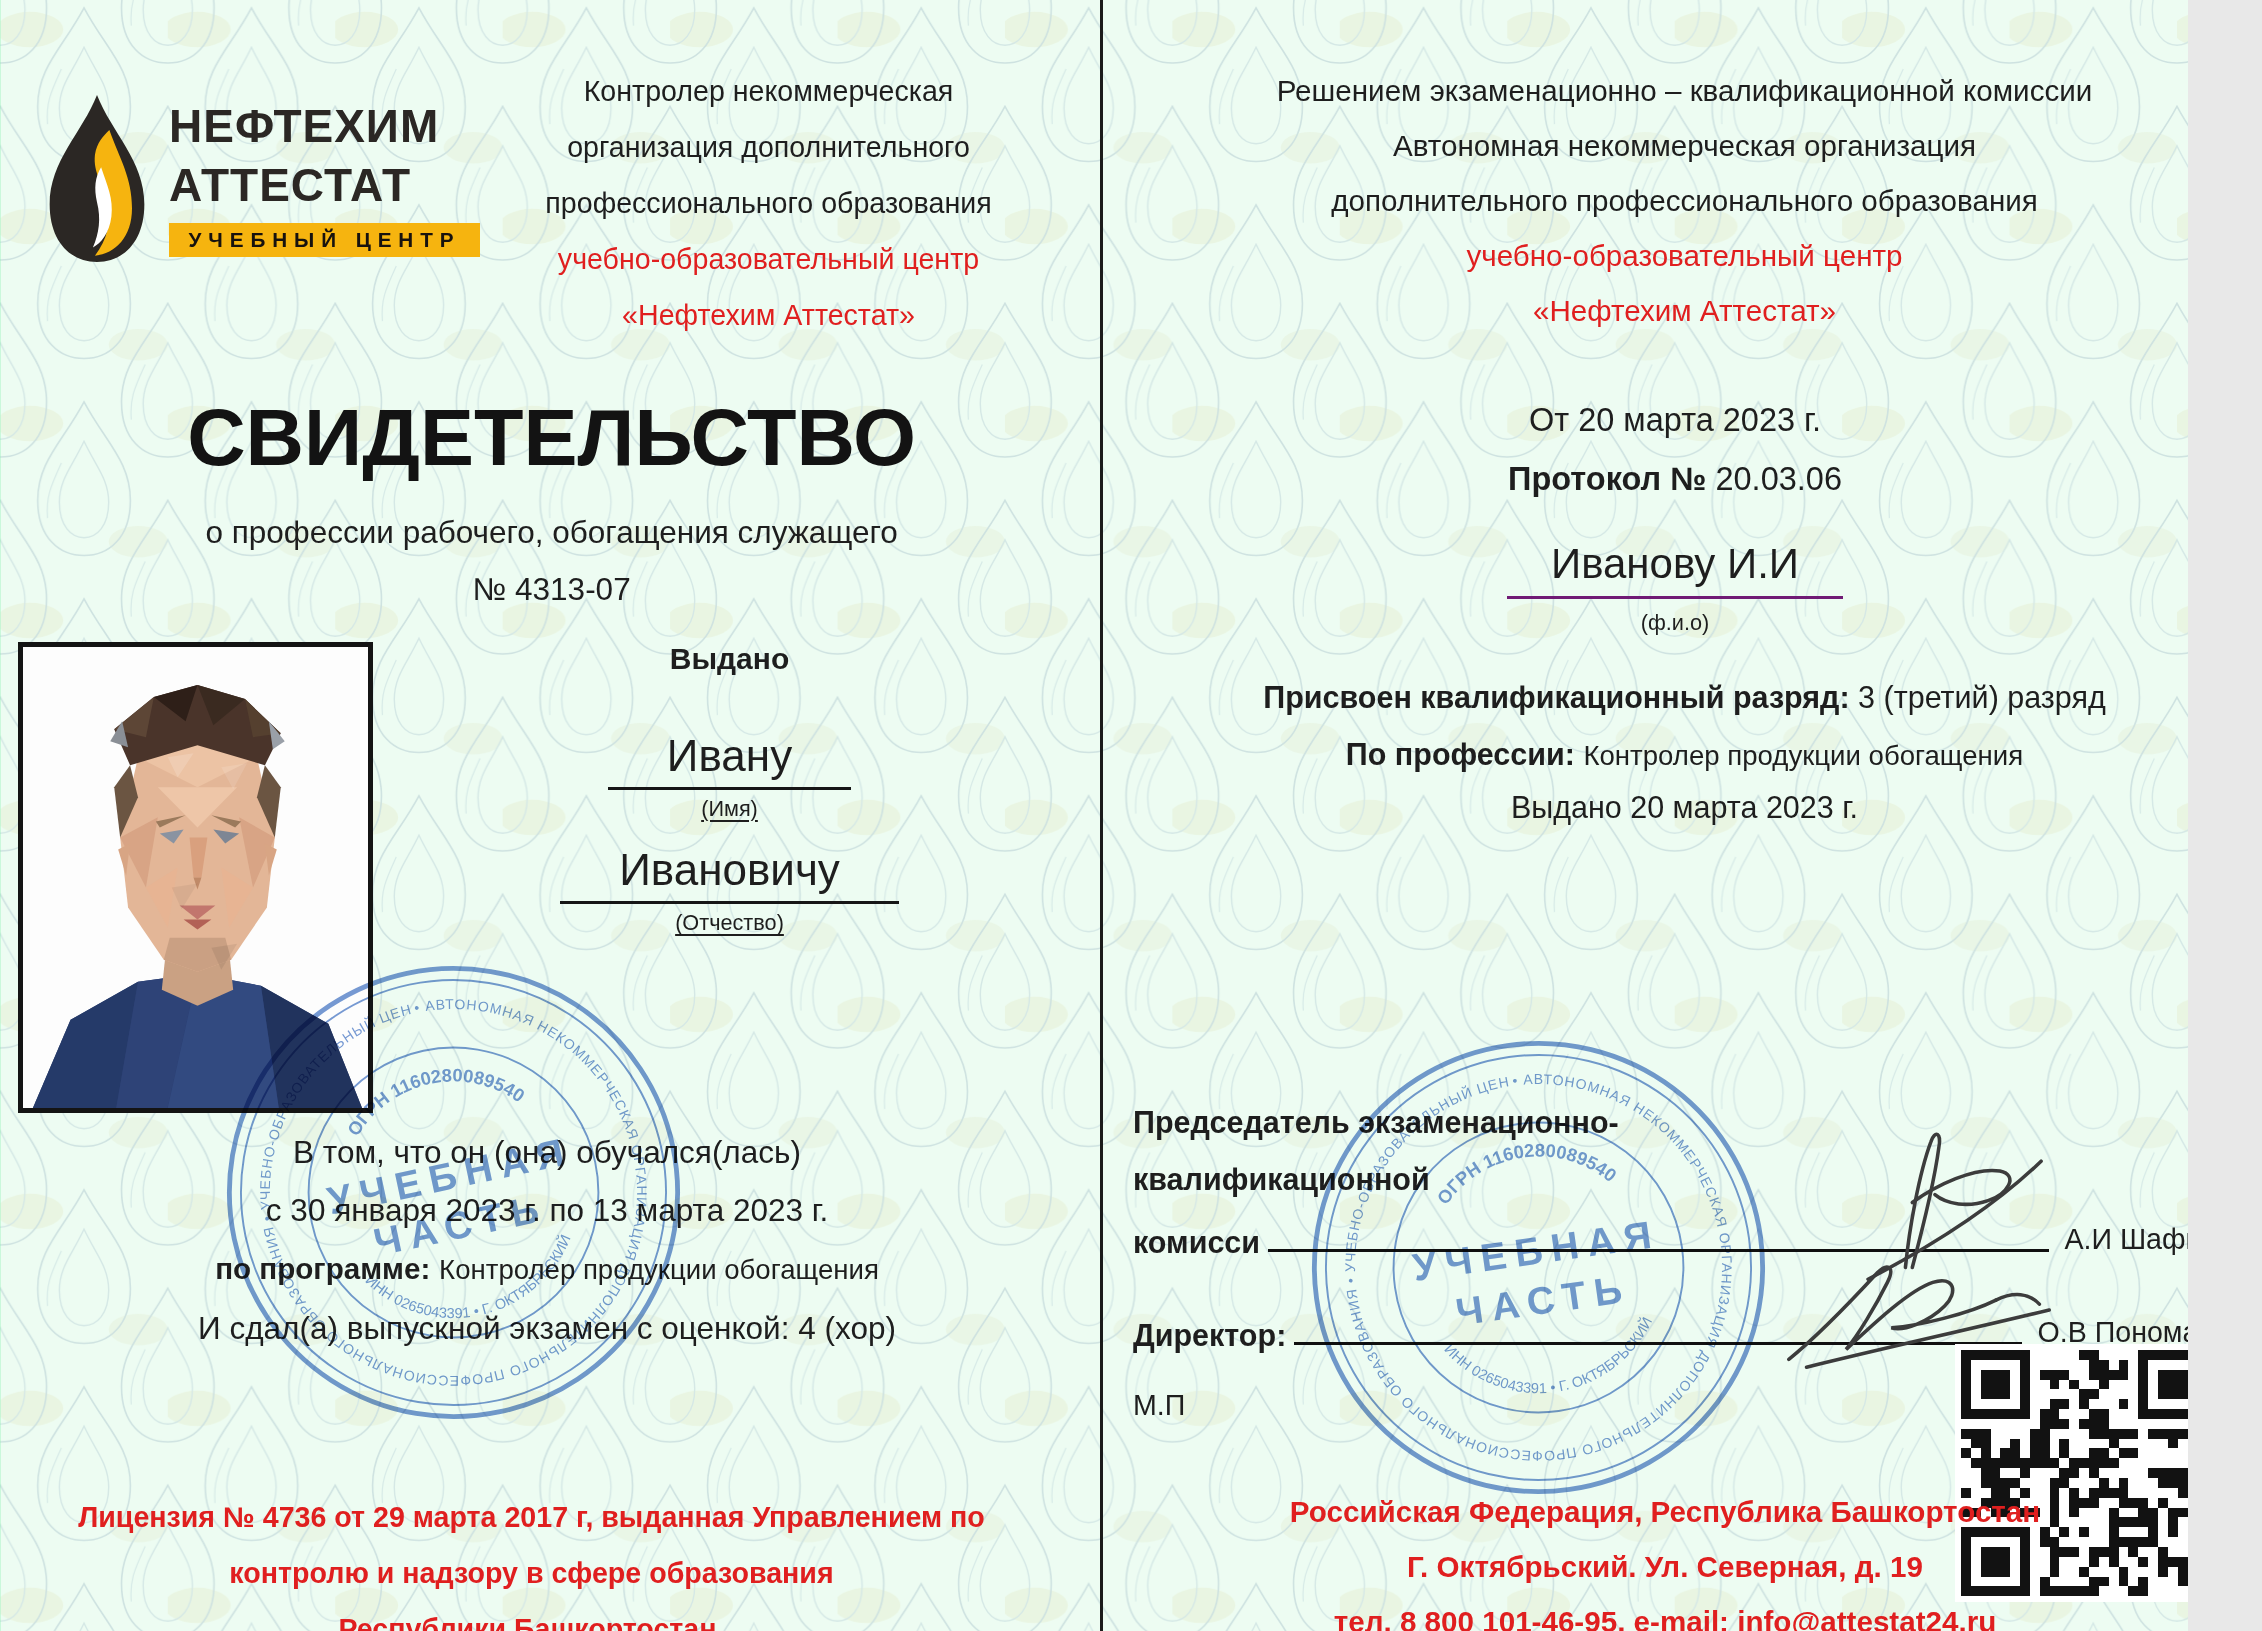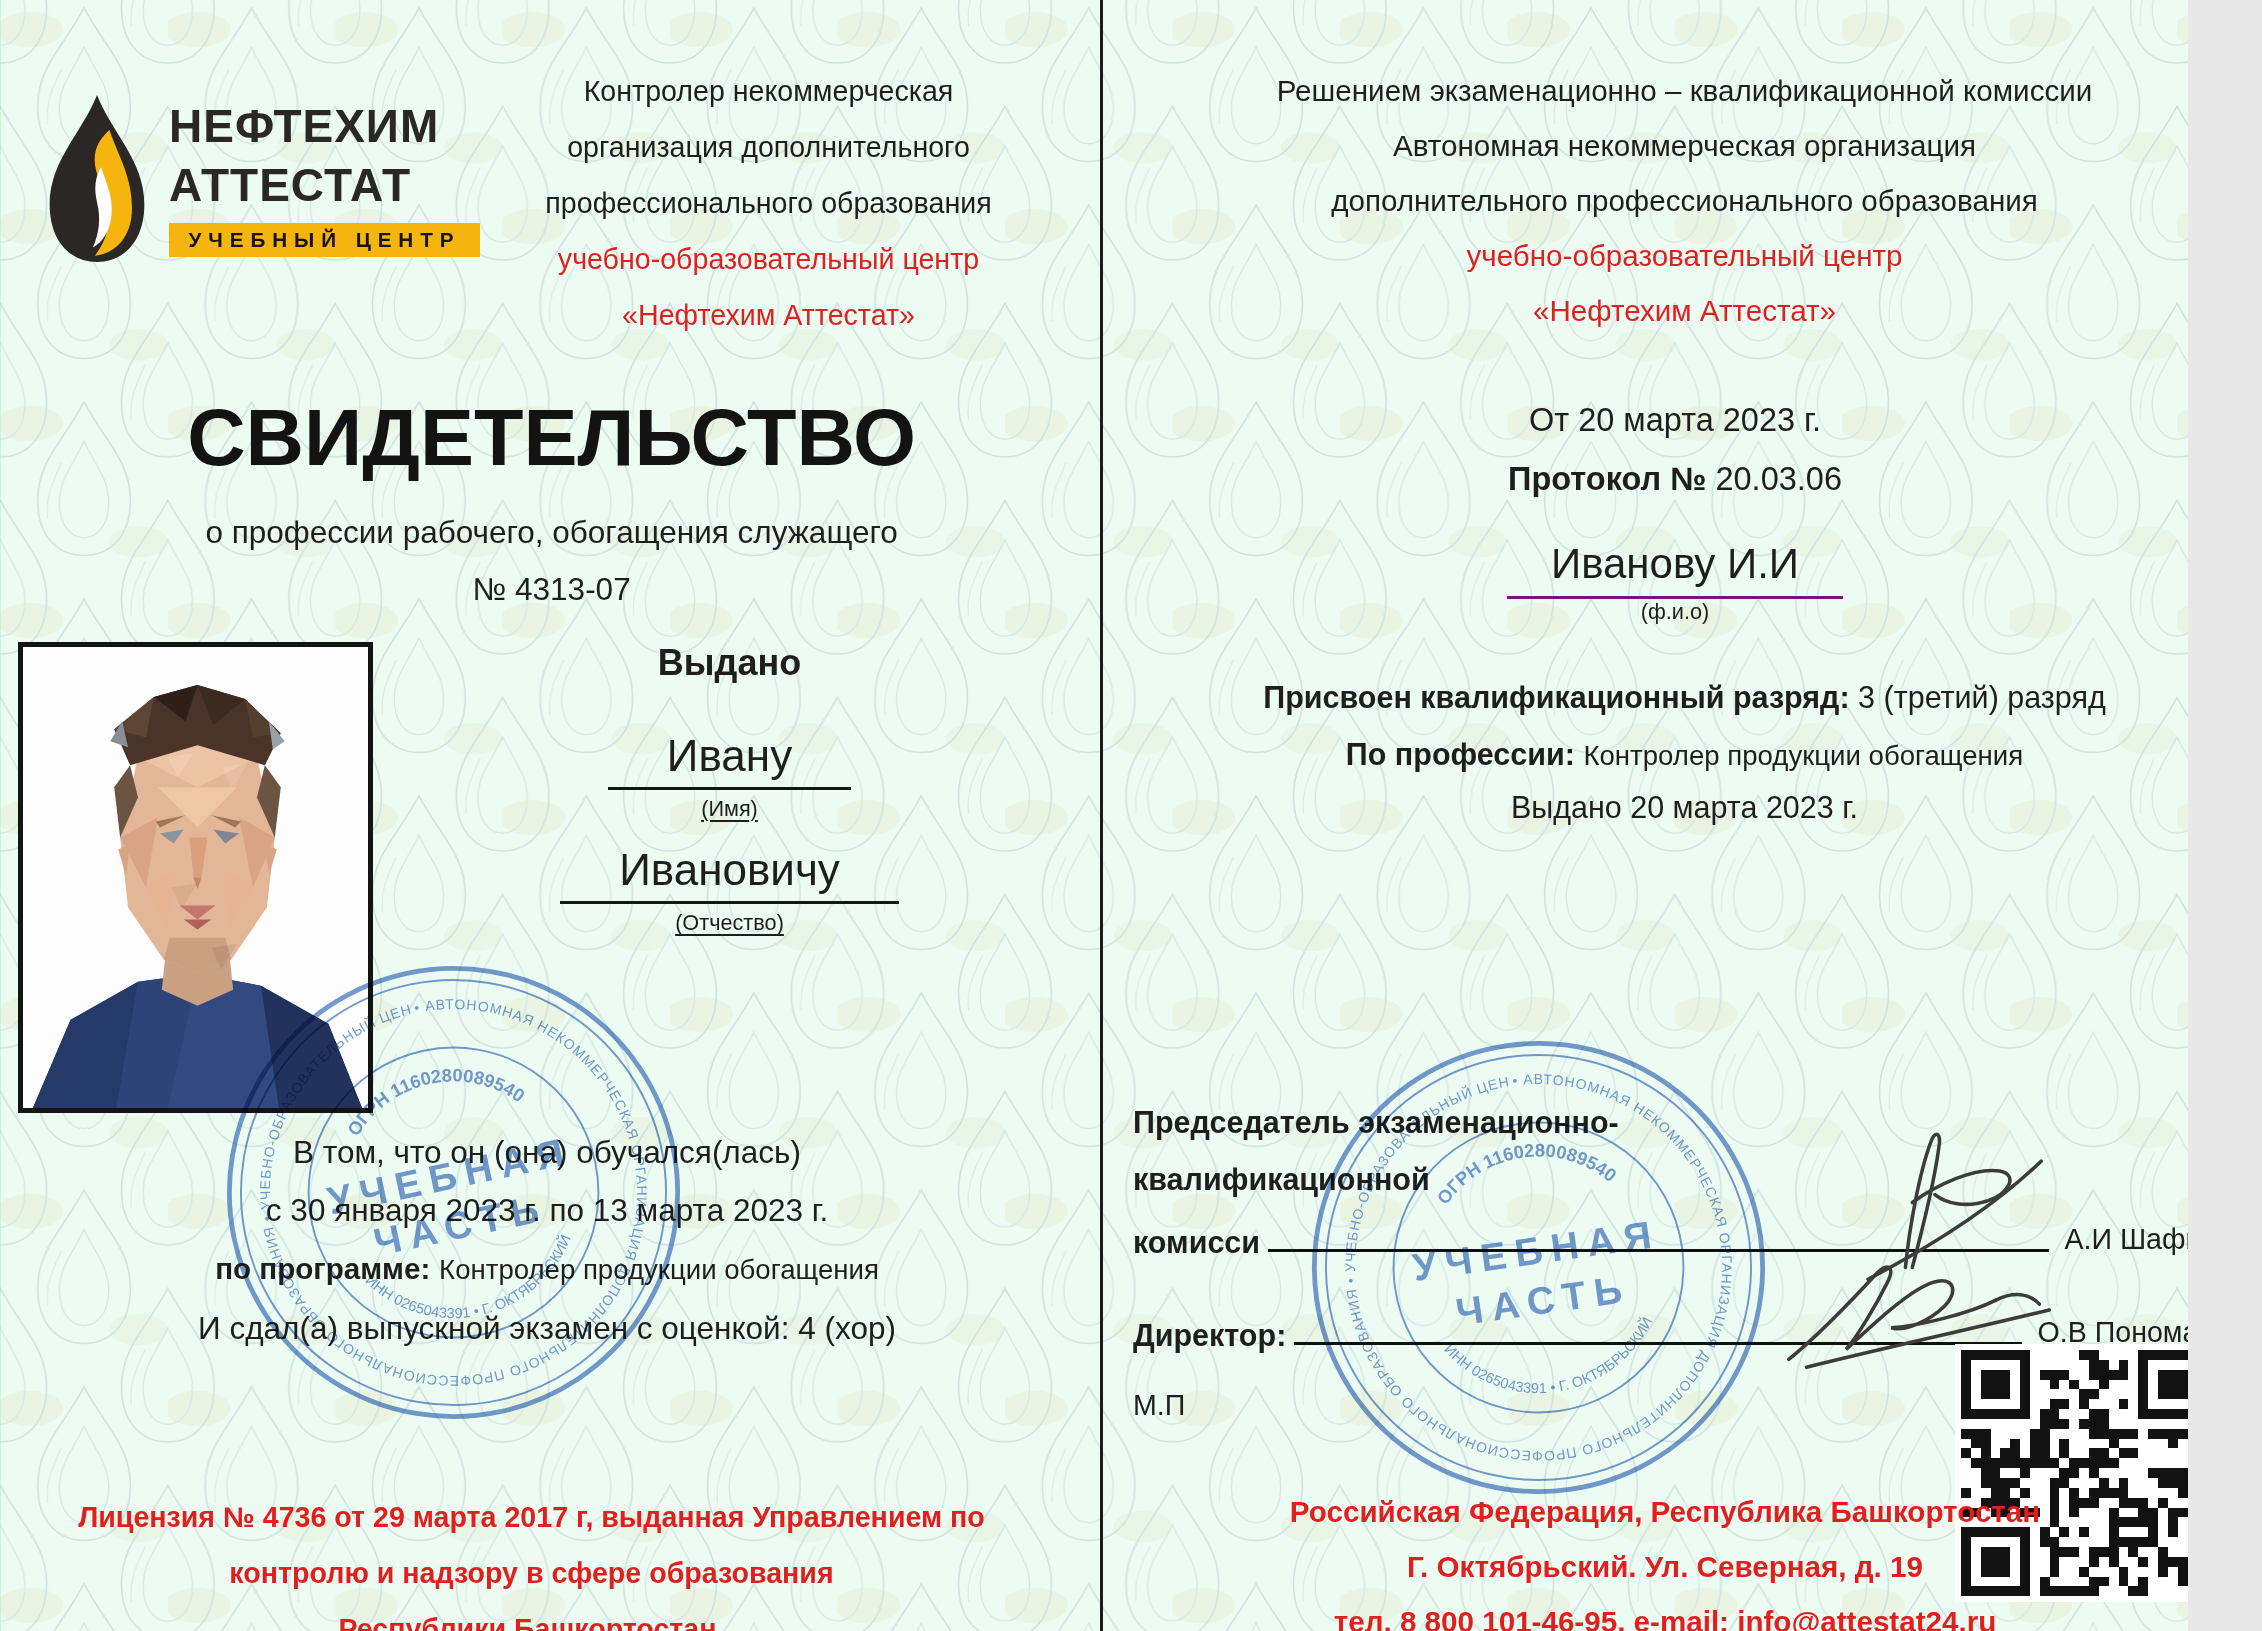--- a/index.html
+++ b/index.html
@@ -21,21 +21,21 @@
   .logo-line{font-size:46px;font-weight:800;letter-spacing:1px;line-height:59px;color:#2b2724;}
   .logo-badge{display:block;margin-top:7.9px;background:#f6b40f;color:#17120e;
     font-size:20.7px;font-weight:800;letter-spacing:6.9px;text-align:center;padding:4.9px 3.9px;}
 
   .org-block{left:463px;top:63px;width:611px;font-size:28.6px;line-height:56px;}
   .r-header{left:1133px;top:63px;width:1103px;font-size:29.6px;line-height:55px;}
 
   .title{left:29.6px;top:392px;width:1044px;font-size:81px;font-weight:800;letter-spacing:0px;color:#131313;transform:scaleY(.98);}
   .subtitle{left:29.6px;top:514px;width:1044px;font-size:31.5px;}
   .cert-number{left:29.6px;top:571px;width:1044px;font-size:31.5px;}
-  .issued-label{left:424px;top:642px;width:611px;font-size:36px;font-weight:bold;}
+  .issued-label{left:424px;top:642px;width:611px;font-size:30px;font-weight:bold;}
 
   .names{left:424px;top:731px;width:611px;display:flex;flex-direction:column;align-items:center;gap:23.6px;}
   .name-group{display:flex;flex-direction:column;align-items:center;}
   .name-value{font-size:44px;border-bottom:3px solid #161616;padding:0 59px 5.9px;}
   .name-caption{font-size:21.7px;margin-top:5.9px;text-decoration:underline;text-underline-offset:3.9px;}
 
   .body-par{left:79px;top:1123px;width:936px;font-size:31.5px;line-height:58px;}
   .par-label{font-weight:bold;font-size:29.6px;}
   .par-value{font-size:27.6px;}
 
@@ -46,21 +46,21 @@
 
   .stamp{width:483px;height:483px;color:#4273c4;opacity:.72;mix-blend-mode:multiply;}
   .stamp-left{left:212px;top:951px;transform:rotate(-12deg);}
   .stamp-right{left:1297px;top:1026px;transform:rotate(-8deg);}
   .stamp text{fill:currentColor;font-family:"Liberation Sans",sans-serif;}
 
   .r-date{left:1281px;top:402px;width:788px;font-size:32.5px;}
   .r-protocol{left:1281px;top:461px;width:788px;font-size:32.5px;}
   .r-recipient{left:1281px;top:540px;width:788px;display:flex;flex-direction:column;align-items:center;}
   .r-recipient-name{font-size:42px;border-bottom:3px solid #701a75;padding:0 44px 7.9px;}
-  .r-recipient-caption{font-size:21.7px;margin-top:0;}
+  .r-recipient-caption{font-size:21.7px;margin-top:11px;}
   .r-grade{left:1133px;top:680px;width:1103px;font-size:30.5px;}
   .r-grade .lbl{font-weight:bold;}
   .r-prof{left:1133px;top:737px;width:1103px;font-size:30.5px;}
   .r-prof .val{font-size:27.6px;}
   .r-issued{left:1133px;top:790px;width:1103px;font-size:30.5px;font-weight:normal;}
 
   .sig-line1{left:1133px;top:1105px;width:690px;font-size:30.5px;font-weight:bold;}
   .sig-line2{left:1133px;top:1162px;width:690px;font-size:30.5px;font-weight:bold;}
   .sig-row{left:1133px;width:1128px;display:flex;align-items:flex-end;}
   .sig-row .lbl{font-size:30.5px;font-weight:bold;white-space:nowrap;}

